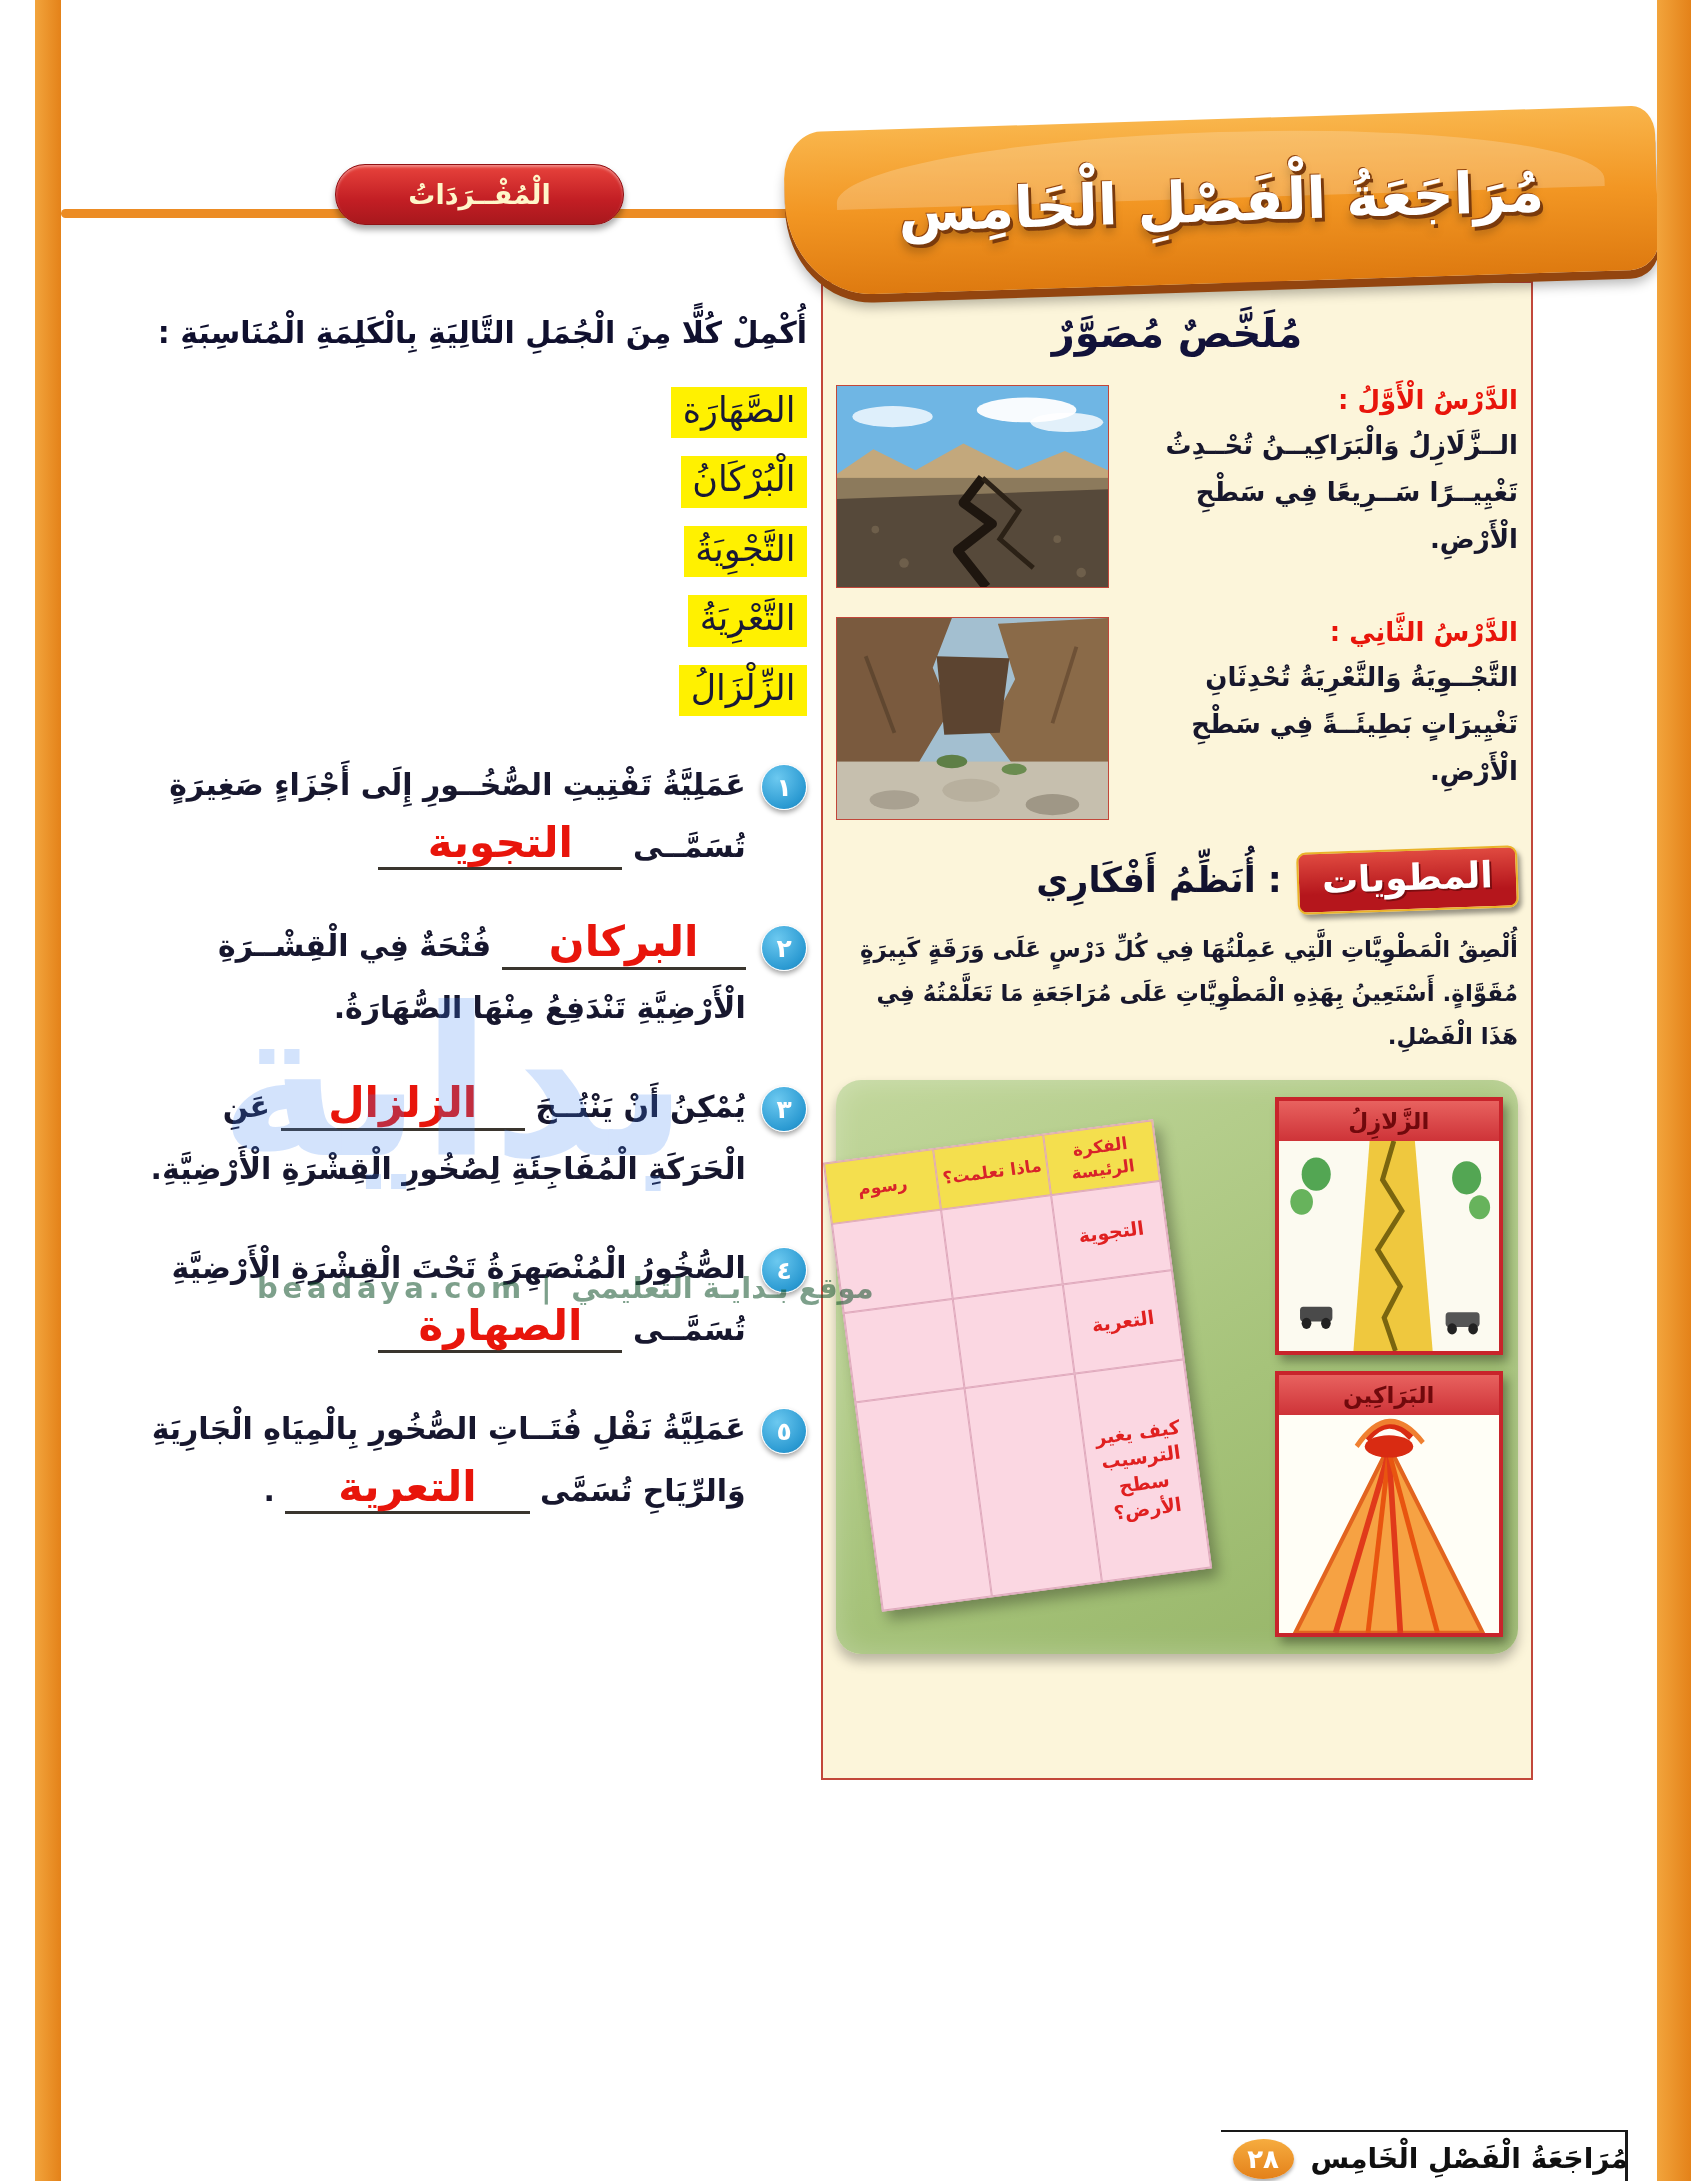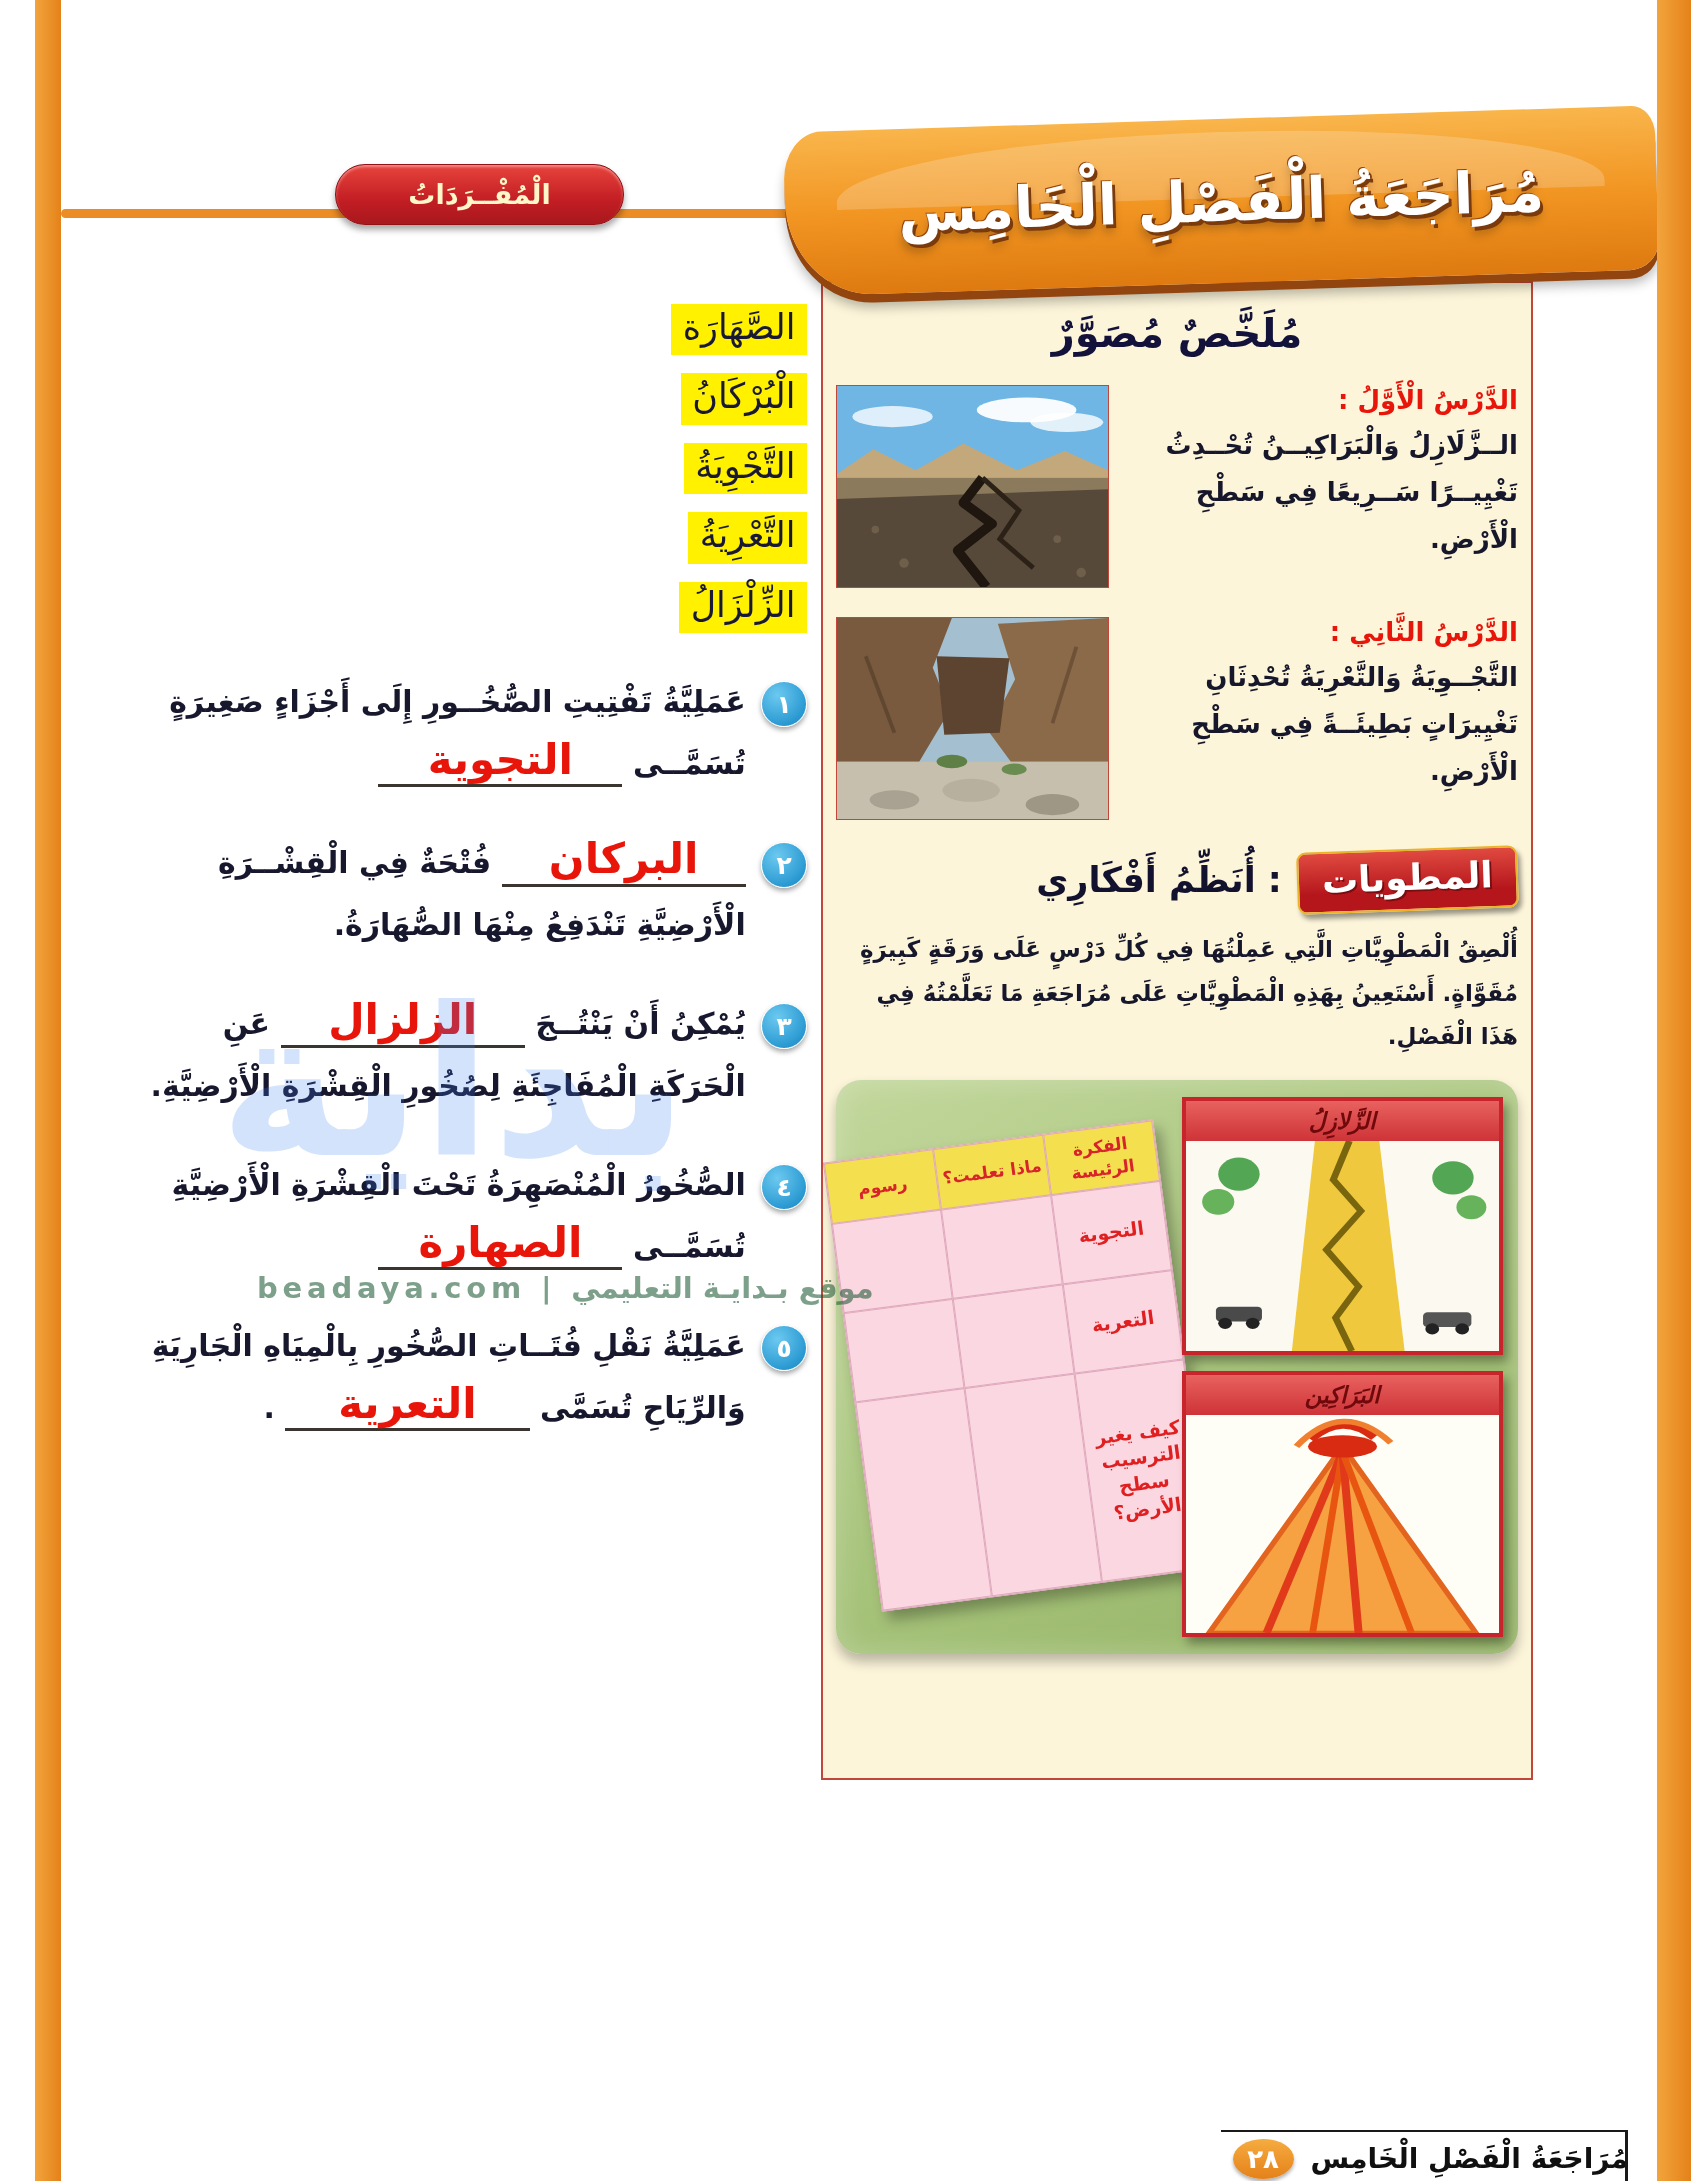--- a/index.html
+++ b/index.html
@@ -64,22 +64,22 @@
   
   .green{position:relative;width:100%;height:574px;border-radius:25px;
     background:linear-gradient(150deg,#C2D79C 0%,#A6C37A 55%,#93B264 100%);
     box-shadow:0 7.6px 11.5px rgba(0,0,0,.25), inset 0 0 29px rgba(255,255,255,.25);}
   .ftable{position:absolute;left:15.3px;top:59px;width:331px;height:451px;transform:rotate(-7.5deg);
     background:#FBD7E2;display:grid;grid-template-columns:1fr 1fr 1fr;grid-template-rows:61px 90px 90px 1fr;
     direction:rtl;box-shadow:5.7px 9.6px 13.4px rgba(0,0,0,.3);border:1.9px solid #D8A8B8;}
   .fcell{border:1px solid #DFA9BC;display:flex;align-items:center;justify-content:center;text-align:center;padding:3.8px;}
   .fhead{background:#F4DF4E;color:#D8232A;font-size:17px;font-weight:bold;line-height:1.3;}
   .frow{color:#E02020;font-size:19px;font-weight:bold;line-height:1.35;}
-  .fcard{position:absolute;width:321px;background:#fff;border:4.8px solid #C8242B;box-sizing:border-box;
-    box-shadow:4.8px 6.7px 9.6px rgba(0,0,0,.35);font-style:italic;}
+  .fcard{position:absolute;width:228px;background:#fff;border:4.8px solid #C8242B;box-sizing:border-box;
+    box-shadow:4.8px 6.7px 9.6px rgba(0,0,0,.35);}
   .fcard-1{right:15.3px;top:17px;height:258px;}
   .fcard-2{right:15.3px;top:291px;height:266px;}
   .fcard-title{height:40px;background:linear-gradient(180deg,#E8625F,#CE3338);display:flex;align-items:center;
     justify-content:center;color:#70090C;font-size:23px;font-weight:bold;}
   .fcard svg{display:block;width:100%;height:calc(100% - 40px);}
 
   
   .footer{position:absolute;left:1222px;top:2130px;width:407px;border-top:2.9px solid #191919;padding-top:6.7px;
     display:flex;align-items:center;gap:17px;direction:rtl;z-index:6;}
   .footer-label{font-size:28px;font-weight:bold;color:#101010;}
@@ -105,20 +105,21 @@
   <div class="top-rule"></div>
 
   <div class="vocab-badge">الْمُفْــرَدَاتُ</div>
 
   <div class="banner">
     <div class="banner-bg"></div>
     <div class="banner-text">مُرَاجَعَةُ الْفَصْلِ الْخَامِس</div>
   </div>
 
   <div class="qcol">
+    <p class="instruction">أُكْمِلْ كُلًّا مِنَ الْجُمَلِ التَّالِيَةِ بِالْكَلِمَةِ الْمُنَاسِبَةِ :</p>
 
     <div class="vocab-list">
       <span class="vocab-word">الصَّهَارَة</span>
       <span class="vocab-word">الْبُرْكَانُ</span>
       <span class="vocab-word">التَّجْوِيَةُ</span>
       <span class="vocab-word">التَّعْرِيَةُ</span>
       <span class="vocab-word">الزِّلْزَالُ</span>
     </div>
 
     <div class="question">

